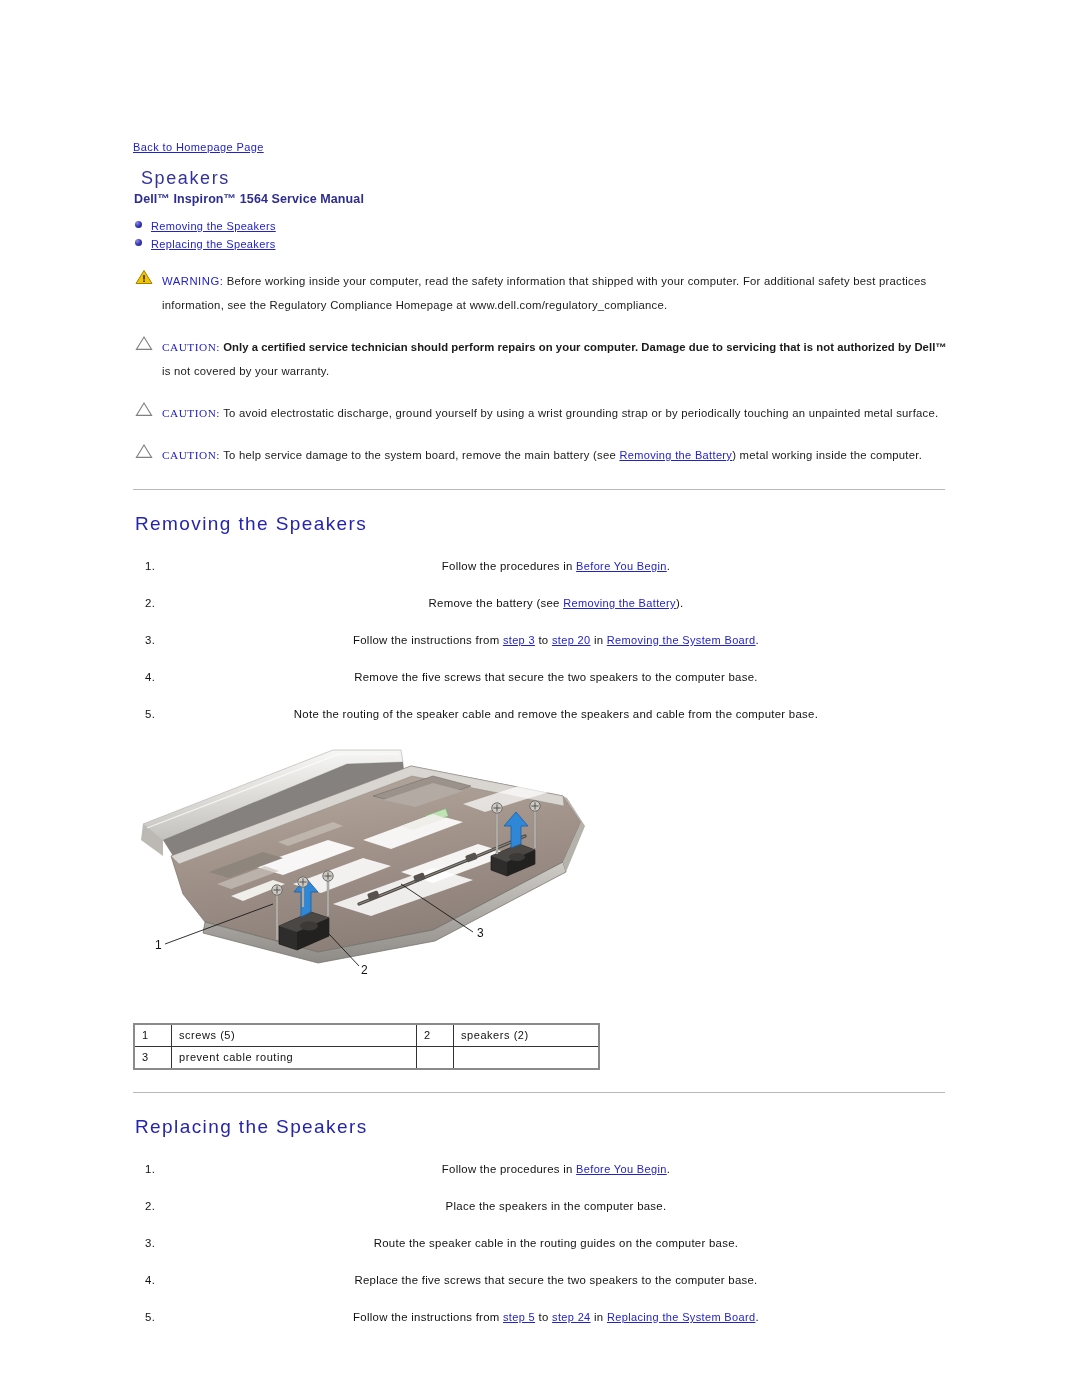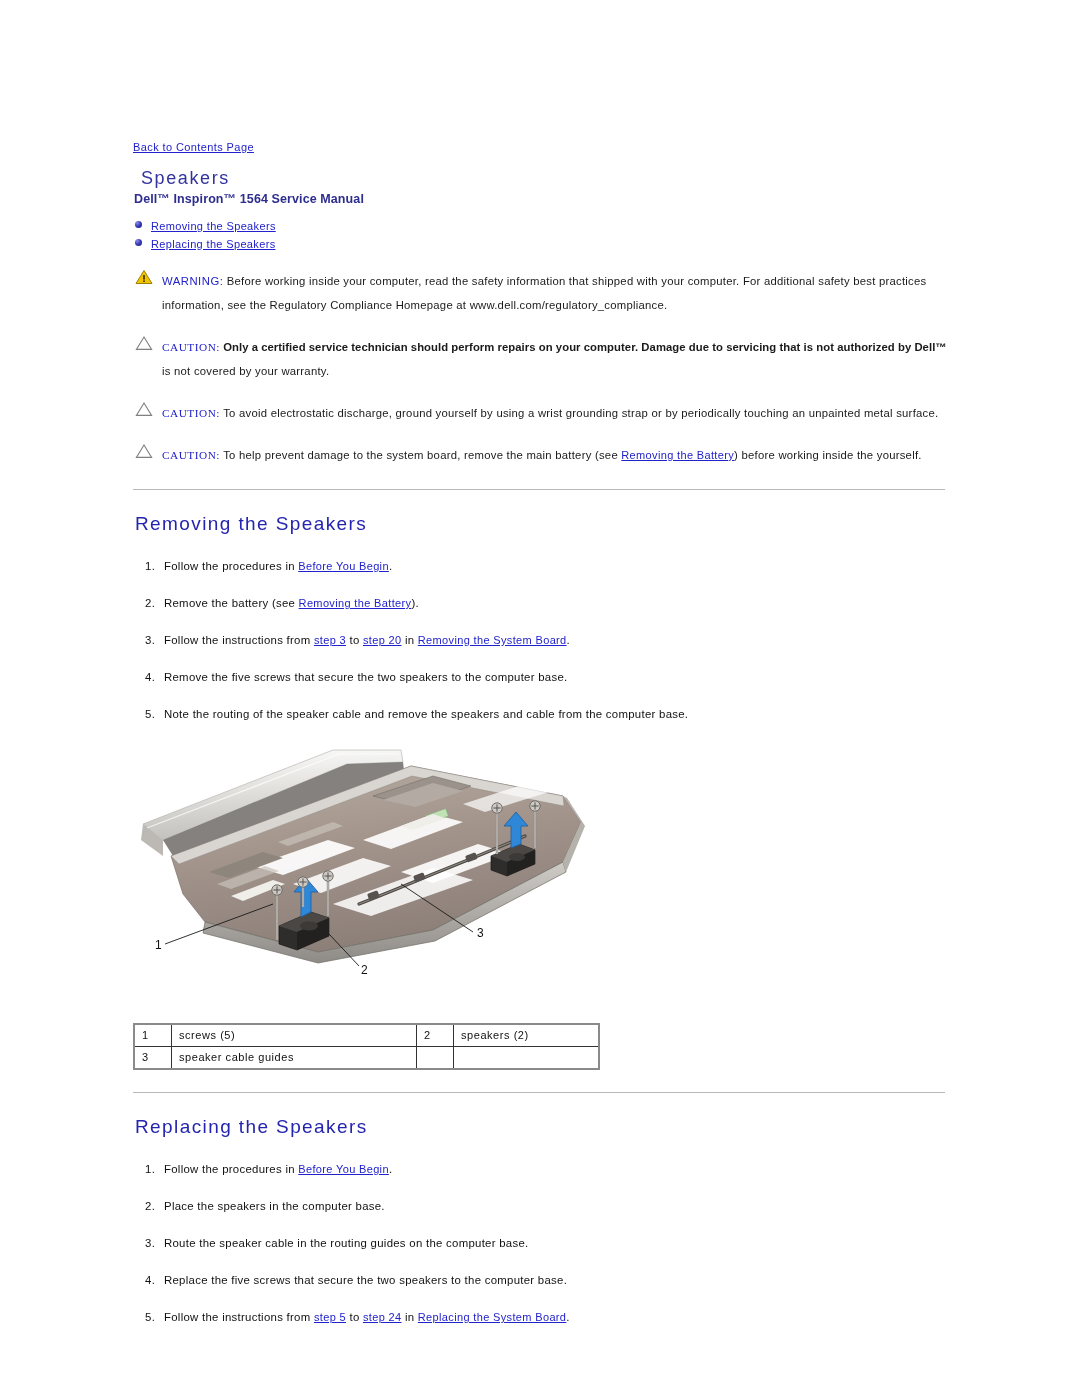--- a/index.html
+++ b/index.html
@@ -117,20 +117,21 @@
     letter-spacing: 1.4px;
     margin: 23px 0 0 2px;
   }
 
   
   ol.steps {
     list-style: none;
     counter-reset: step;
     margin: 24px 0 0 0;
     padding: 0;
+    text-align: center;
   }
   ol.steps li {
     counter-increment: step;
     position: relative;
     padding-left: 31px;
     margin-bottom: 22px;
     font-size: 11.4px;
     line-height: 15px;
     letter-spacing: 0.28px;
     color: #111111;
@@ -172,21 +173,21 @@
   td.num { width: 22px; text-align: left; }
   td.val { width: 230px; }
   td.val2 { width: 130px; }
 </style>
 </head>
 <body>
 
 <div class="page">
 
   <div class="backlink-wrap">
-    <span class="doclink backlink">Back to Contents Page</span>
+    <span class="doclink backlink">Back to Homepage Page</span>
   </div>
 
   <h1 class="page-title">Speakers</h1>
   <div class="subtitle">Dell™ Inspiron™ 1564 Service Manual</div>
 
   <ul class="toc">
     <li>
       <span class="bullet"></span>
       <span class="doclink">Removing the Speakers</span>
     </li>
@@ -216,21 +217,21 @@
     <svg class="icon-tri" viewBox="0 0 18 16">
       <polygon points="9,2 16.6,14.4 1.4,14.4" fill="#ffffff" stroke="#808080" stroke-width="1.1"></polygon>
     </svg>
     <span class="label-caut">CAUTION:</span><span> To avoid electrostatic discharge, ground yourself by using a wrist grounding strap or by periodically touching an unpainted metal surface.</span>
   </div>
 
   <div class="notice">
     <svg class="icon-tri" viewBox="0 0 18 16">
       <polygon points="9,2 16.6,14.4 1.4,14.4" fill="#ffffff" stroke="#808080" stroke-width="1.1"></polygon>
     </svg>
-    <span class="label-caut">CAUTION:</span><span> To help prevent damage to the system board, remove the main battery (see </span><span class="doclink">Removing the Battery</span><span>) before working inside the yourself.</span>
+    <span class="label-caut">CAUTION:</span><span> To help service damage to the system board, remove the main battery (see </span><span class="doclink">Removing the Battery</span><span>) metal working inside the computer.</span>
   </div>
 
   <hr class="rule">
 
   <h2 class="section">Removing the Speakers</h2>
 
   <ol class="steps">
     <li>
       <span>Follow the procedures in </span><span class="doclink">Before You Begin</span><span>.</span>
     </li>
@@ -386,21 +387,21 @@
   <table class="callouts">
     <tbody>
       <tr>
         <td class="num">1</td>
         <td class="val">screws (5)</td>
         <td class="num">2</td>
         <td class="val2">speakers (2)</td>
       </tr>
       <tr>
         <td class="num">3</td>
-        <td class="val">speaker cable guides</td>
+        <td class="val">prevent cable routing</td>
         <td class="num"></td>
         <td class="val2"></td>
       </tr>
     </tbody>
   </table>
 
   <hr class="rule">
 
   <h2 class="section">Replacing the Speakers</h2>
 

